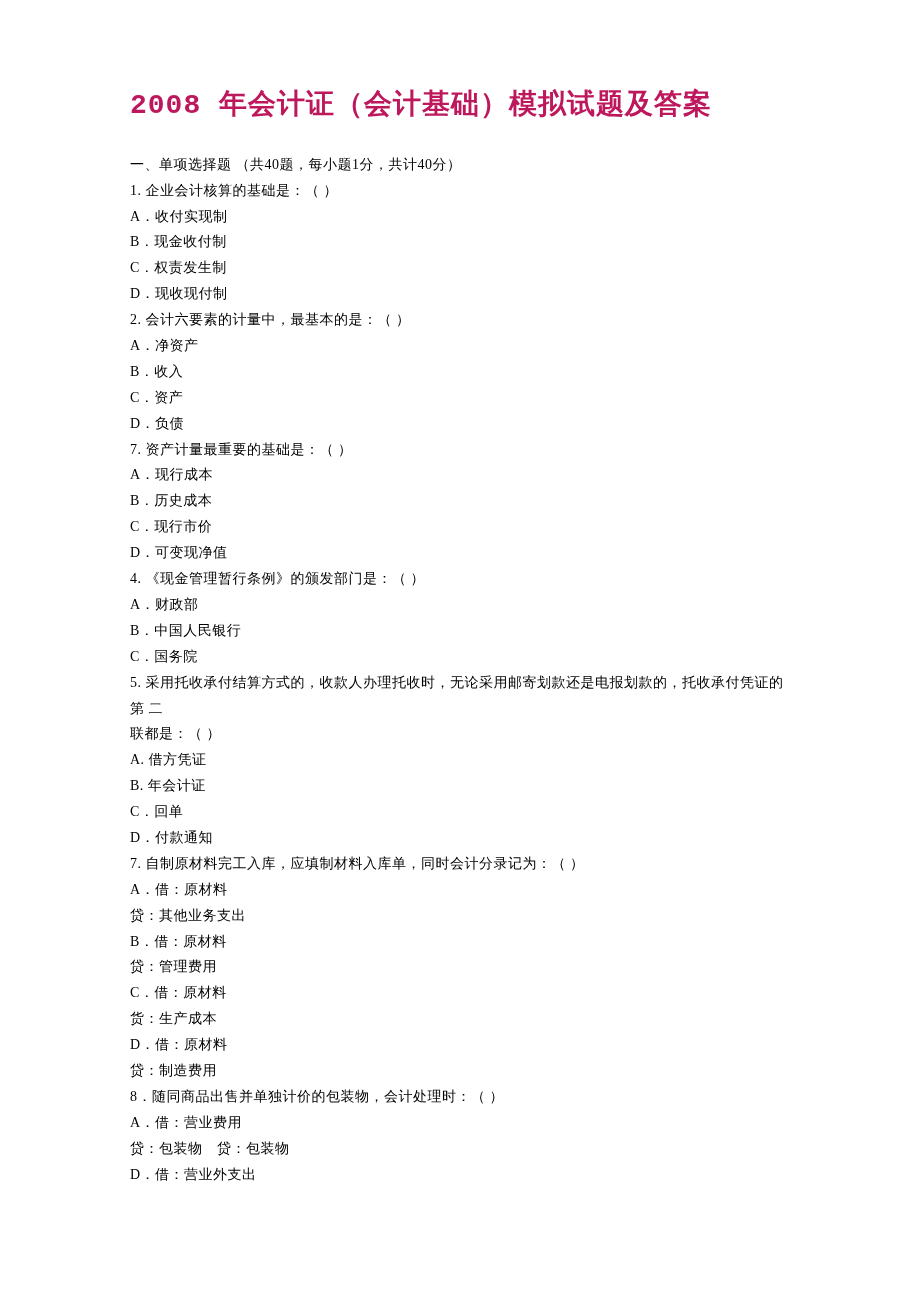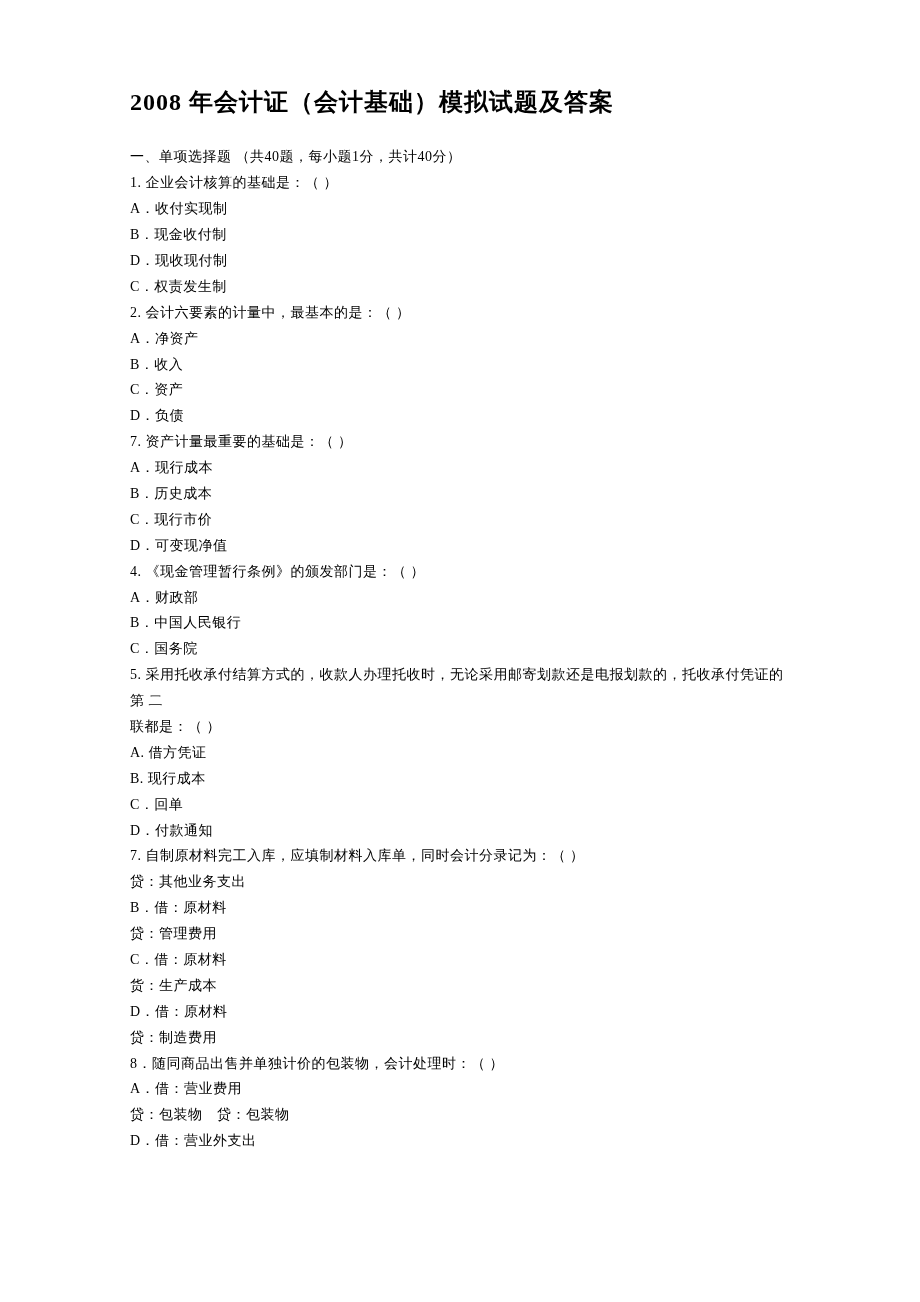--- a/index.html
+++ b/index.html
@@ -7,65 +7,66 @@
       font-size: 14px;
       line-height: 1.85;
       color: #000;
       background: #fff;
       margin: 0;
       padding: 80px 130px 60px 130px;
       width: 920px;
       box-sizing: border-box;
     }
     h1 {
-      font-family: Liberation Serif, serif;
-      font-size: 24px;
+      font-family: Liberation Mono, monospace;
+      font-size: 28px;
       font-weight: bold;
-      color: #000000;
+      color: #be185d;
       margin: 0 0 20px 0;
       letter-spacing: 1px;
     }
     .line {
       display: block;
       letter-spacing: 0.5px;
     }
   </style>
 </head>
 <body>
 
 <h1>2008 年会计证（会计基础）模拟试题及答案</h1>
 
 <div id="content">
     <span class="line">一、单项选择题 （共40题，每小题1分，共计40分）</span>
     <span class="line">1.  企业会计核算的基础是：（ ）</span>
     <span class="line">A．收付实现制</span>
     <span class="line">B．现金收付制</span>
+    <span class="line">C．权责发生制</span>
     <span class="line">D．现收现付制</span>
-    <span class="line">C．权责发生制</span>
     <span class="line">2.  会计六要素的计量中，最基本的是：（ ）</span>
     <span class="line">A．净资产</span>
     <span class="line">B．收入</span>
     <span class="line">C．资产</span>
     <span class="line">D．负债</span>
     <span class="line">7.  资产计量最重要的基础是：（ ）</span>
     <span class="line">A．现行成本</span>
     <span class="line">B．历史成本</span>
     <span class="line">C．现行市价</span>
     <span class="line">D．可变现净值</span>
     <span class="line">4.  《现金管理暂行条例》的颁发部门是：（ ）</span>
     <span class="line">A．财政部</span>
     <span class="line">B．中国人民银行</span>
     <span class="line">C．国务院</span>
     <span class="line">5.  采用托收承付结算方式的，收款人办理托收时，无论采用邮寄划款还是电报划款的，托收承付凭证的第 二</span>
     <span class="line">联都是：（ ）</span>
     <span class="line">A. 借方凭证</span>
-    <span class="line">B. 现行成本</span>
+    <span class="line">B. 年会计证</span>
     <span class="line">C．回单</span>
     <span class="line">D．付款通知</span>
     <span class="line">7. 自制原材料完工入库，应填制材料入库单，同时会计分录记为：（ ）</span>
+    <span class="line">A．借：原材料</span>
     <span class="line">贷：其他业务支出</span>
     <span class="line">B．借：原材料</span>
     <span class="line">贷：管理费用</span>
     <span class="line">C．借：原材料</span>
     <span class="line">货：生产成本</span>
     <span class="line">D．借：原材料</span>
     <span class="line">贷：制造费用</span>
     <span class="line">8．随同商品出售并单独计价的包装物，会计处理时：（ ）</span>
     <span class="line">A．借：营业费用</span>
     <span class="line">贷：包装物　贷：包装物</span>

